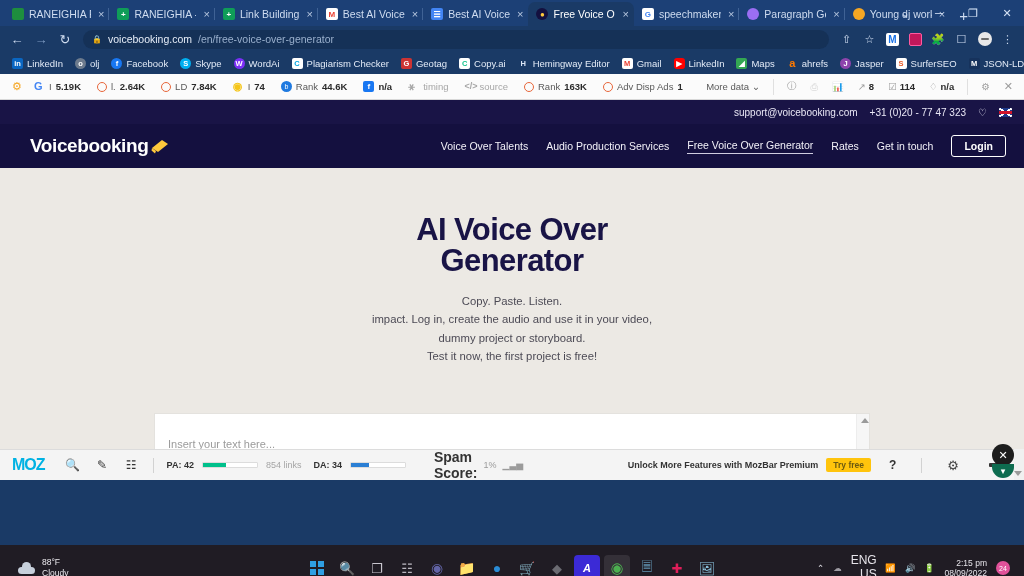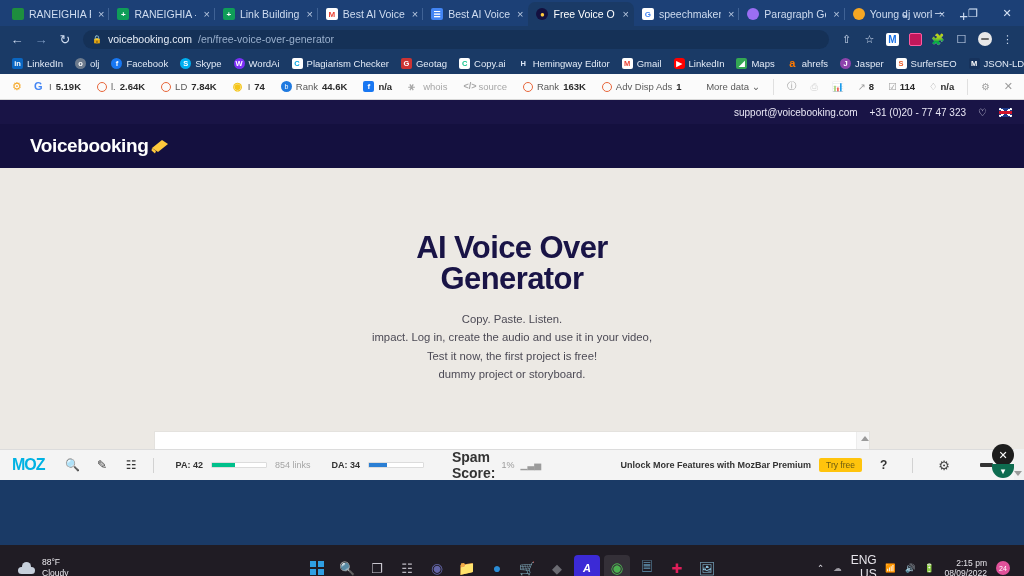--- a/index.html
+++ b/index.html
@@ -113,21 +113,21 @@
   .logo { display:flex; align-items:center; gap:1px; }
   .logo .ltext { color:#fff; font-size:19px; font-weight:bold; letter-spacing:-.4px; }
   .mega { width:22px; height:16px; position:relative; }
   .mega svg{display:block;}
   .nav { margin-left:auto; display:flex; align-items:center; gap:18px; }
   .nav a { color:#f2f1f8; font-size:10.5px; text-decoration:none; white-space:nowrap; }
   .nav a.current { border-bottom:1px solid #cfcde0; padding-bottom:2px; }
   .loginbtn { border:1px solid #fff; border-radius:3px; padding:4px 12px;
               color:#fff; font-size:10.5px; font-weight:bold; }
 
-  .hero { text-align:center; padding-top:64px; }
+  .hero { text-align:center; padding-top:46px; }
   .hero h1 { color:#191446; font-size:31px; line-height:1.0; font-weight:bold;
              letter-spacing:-.6px; }
   .hero h1 span{display:block;}
   .hero p { margin-top:16px; color:#4c4a55; font-size:11.3px; line-height:1.62; }
   .hero p span{display:block;}
 
   .editorwrap { margin:48px auto 0; width:716px; }
   .editor { background:#fff; height:62px; border:1px solid #e4e2de; display:flex; }
   .editor .ph { padding:24px 0 0 13px; color:#9b9b9b; font-size:11px; }
   .editor .sb { width:13px; margin-left:auto; background:#f6f6f6; border-left:1px solid #ededed;
@@ -139,30 +139,30 @@
   .mozbottom {
     position:absolute; left:0; bottom:0; width:1024px; height:31px; background:#f4f4f4;
     border-top:1px solid #dcdcdc; display:flex; align-items:center; font-size:9px; color:#4a4a4a;
   }
   .mozbottom .logo2{ color:#00b2e3; font-size:16px; font-weight:bold; letter-spacing:-1px;
                      padding:0 14px 0 12px; }
   .bicon3{width:17px;height:17px;display:flex;align-items:center;justify-content:center;
           font-size:12px;color:#333;margin:0 6px;}
   .vsep{width:1px;height:15px;background:#d2d2d2;margin:0 7px;}
   .metric{display:flex;align-items:center;gap:8px;padding:0 6px;white-space:nowrap;}
-  .metric .mlabel{font-weight:bold;color:#333;font-size:9px;margin-left:9px;}
+  .metric .mlabel{font-weight:bold;color:#333;font-size:9px;}
   .bar{width:56px;height:6px;background:#fff;border:1px solid #dcdcdc;border-radius:1px;position:relative;}
   .bar i{position:absolute;left:0;top:0;bottom:0;display:block;}
   .links{color:#a5a5a5;}
   .spam{display:flex;align-items:center;gap:6px;padding-left:22px;}
   .spam .sl{font-weight:bold;color:#333;line-height:1.15;font-size:14px;}
   .spam .sv{color:#9b9b9b;}
-  .promo{margin-left:auto;display:flex;align-items:center;gap:8px;padding-right:19px;}
+  .promo{margin-left:auto;display:flex;align-items:center;gap:8px;padding-right:10px;}
   .promo .ptxt{font-weight:bold;color:#333;font-size:9px;}
-  .tryfree{background:#ffc40c;color:#6b5a10;font-size:8.5px;padding:2px 7px;border-radius:2px;}
+  .tryfree{background:#ffc40c;color:#6b5a10;font-size:8.5px;padding:2px 7px;border-radius:2px;font-weight:bold;}
   .qm{font-weight:bold;font-size:12px;color:#333;padding:0 10px;}
   .gear2{font-size:13px;color:#444;padding:0 10px;}
   .minline{padding:0 12px;}
   .minline i{display:block;width:13px;height:4px;background:#333;border-radius:1px;}
   .closeblob{width:22px;height:22px;border-radius:50%;background:#1d1d1d;color:#fff;
              display:flex;align-items:center;justify-content:center;font-size:11px;
              position:absolute;right:10px;top:-6px;}
   .chevblob{width:22px;height:14px;border-radius:0 0 11px 11px;background:#0d6b4f;color:#fff;
             display:flex;align-items:center;justify-content:center;font-size:9px;
             position:absolute;right:10px;top:14px;}
@@ -382,21 +382,21 @@
       <span class="bicon2">b</span>
       <span>Rank</span>
       <b>44.6K</b>
     </div>
     <div class="mz">
       <span class="fbicon">f</span>
       <b>n/a</b>
     </div>
     <div class="mz muted">
       <span class="gicon" style="color:#a6a6a6;">⚹</span>
-      <span>whois</span>
+      <span>timing</span>
     </div>
     <div class="mz muted">
       <span class="gicon" style="color:#a6a6a6;font-size:9px;">&lt;/&gt;</span>
       <span>source</span>
     </div>
     <div class="mz">
       <span class="ring"></span>
       <span>Rank</span>
       <b>163K</b>
     </div>
@@ -436,32 +436,40 @@
     <div class="sitehead">
       <div class="logo">
         <span class="ltext">Voicebooking</span>
         <span class="mega">
           <svg width="22" height="16" viewBox="0 0 22 16">
             <path d="M3 10 L13 2 L19 6 L9 14 Z" fill="#ffc93c"></path>
             <path d="M3 10 L7 13 L6 15.5 L2.5 12.5 Z" fill="#ffc93c"></path>
           </svg>
         </span>
       </div>
+      <div class="nav">
+        <a href="#">Voice Over Talents</a>
+        <a href="#">Audio Production Services</a>
+        <a href="#" class="current">Free Voice Over Generator</a>
+        <a href="#">Rates</a>
+        <a href="#">Get in touch</a>
+        <span class="loginbtn">Login</span>
+      </div>
     </div>
 
     <div class="hero">
       <h1>
         <span>AI Voice Over</span>
         <span>Generator</span>
       </h1>
       <p>
         <span>Copy. Paste. Listen.</span>
         <span>impact. Log in, create the audio and use it in your video,</span>
+        <span>dummy project or storyboard.</span>
         <span>Test it now, the first project is free!</span>
-        <span>dummy project or storyboard.</span>
       </p>
 
       <div class="editorwrap">
         <div class="editor">
           <span class="ph">Insert your text here...</span>
           <span class="sb"></span>
         </div>
       </div>
     </div>
 

